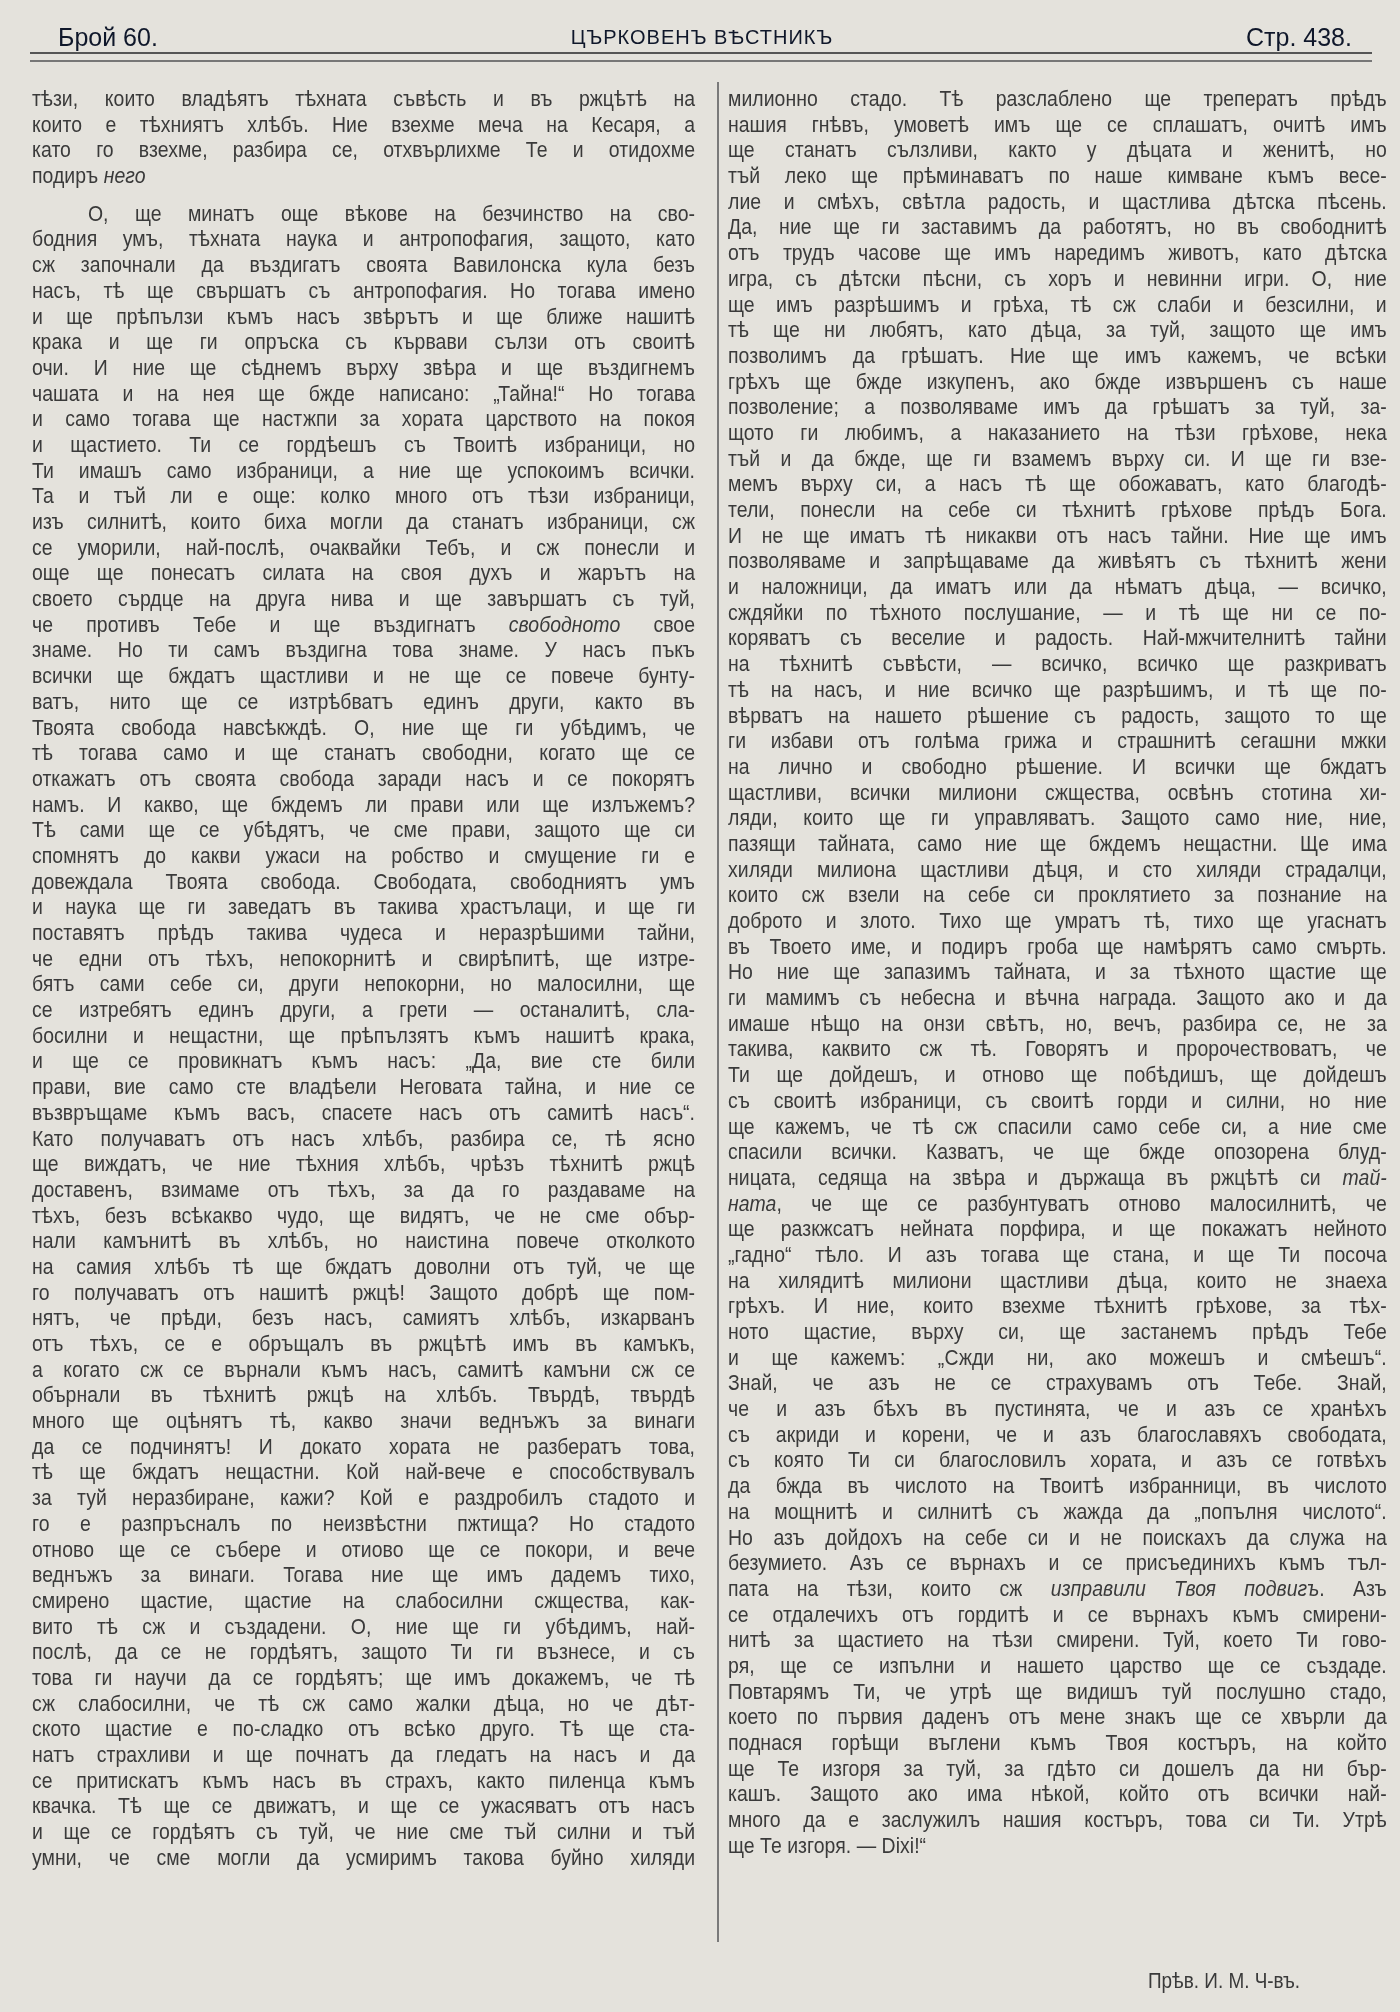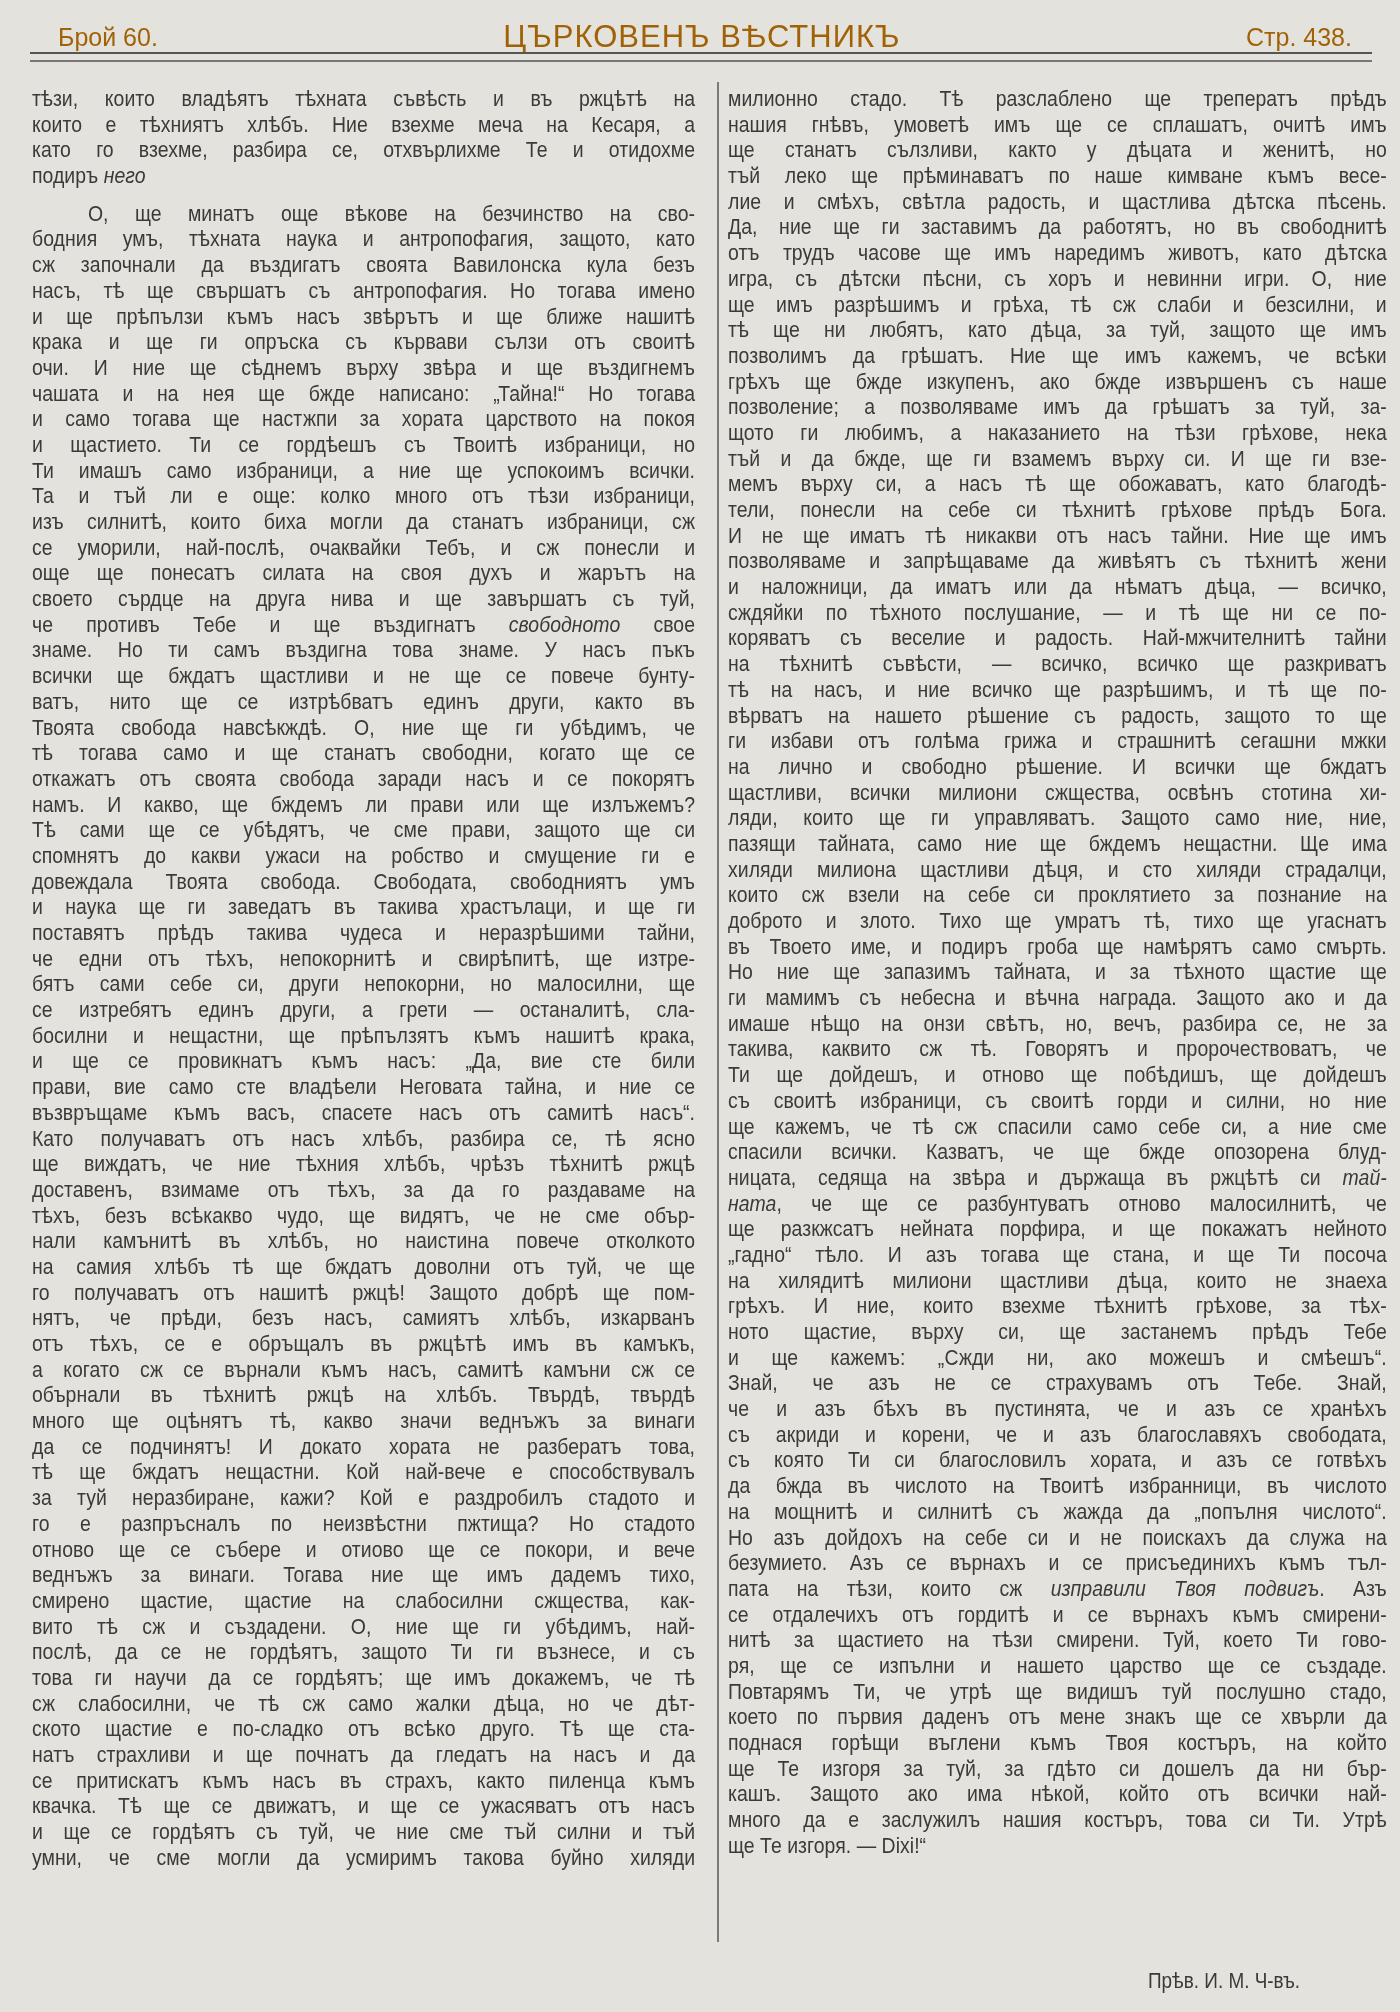--- a/index.html
+++ b/index.html
@@ -8,23 +8,23 @@
     background: #e4e2dc;
     color: #3a3a3a;
     font-family: "Liberation Sans Narrow", "Liberation Sans", sans-serif;
     overflow: hidden;
     position: relative;
   }
   .page { position: absolute; left: 0; top: 0; width: 1400px; height: 2012px; }
   .header {
     position: absolute; left: 58px; right: 48px; top: 22px; height: 30px;
     display: flex; justify-content: space-between; align-items: center;
-    font-size: 25px; color: #a16207;
-  }
-  .header .title { letter-spacing: 1px; font-size: 31px; }
+    font-size: 25px; color: #0f172a;
+  }
+  .header .title { letter-spacing: 1px; font-size: 20px; }
   .rule {
     position: absolute; left: 30px; right: 28px; top: 52px; height: 6px;
     border-top: 2px solid #555; border-bottom: 2px solid #777;
   }
   .column {
     position: absolute; top: 86px;
     font-size: 22.6px; line-height: 25.7px;
     text-align: justify;
     letter-spacing: 0.05px;
     transform: scaleX(0.86); transform-origin: left top;

